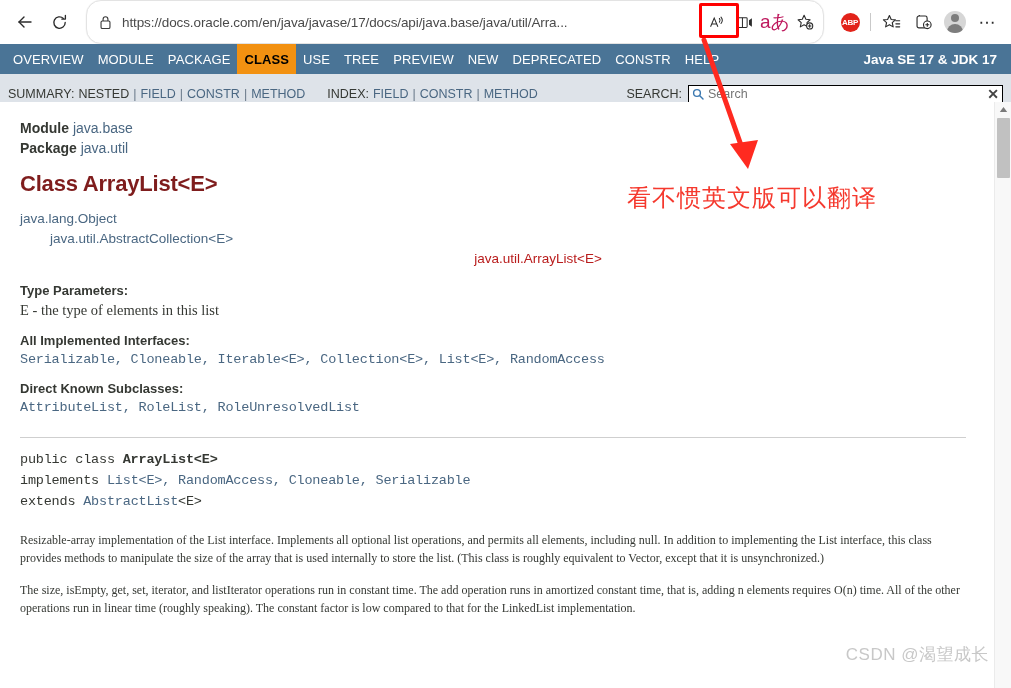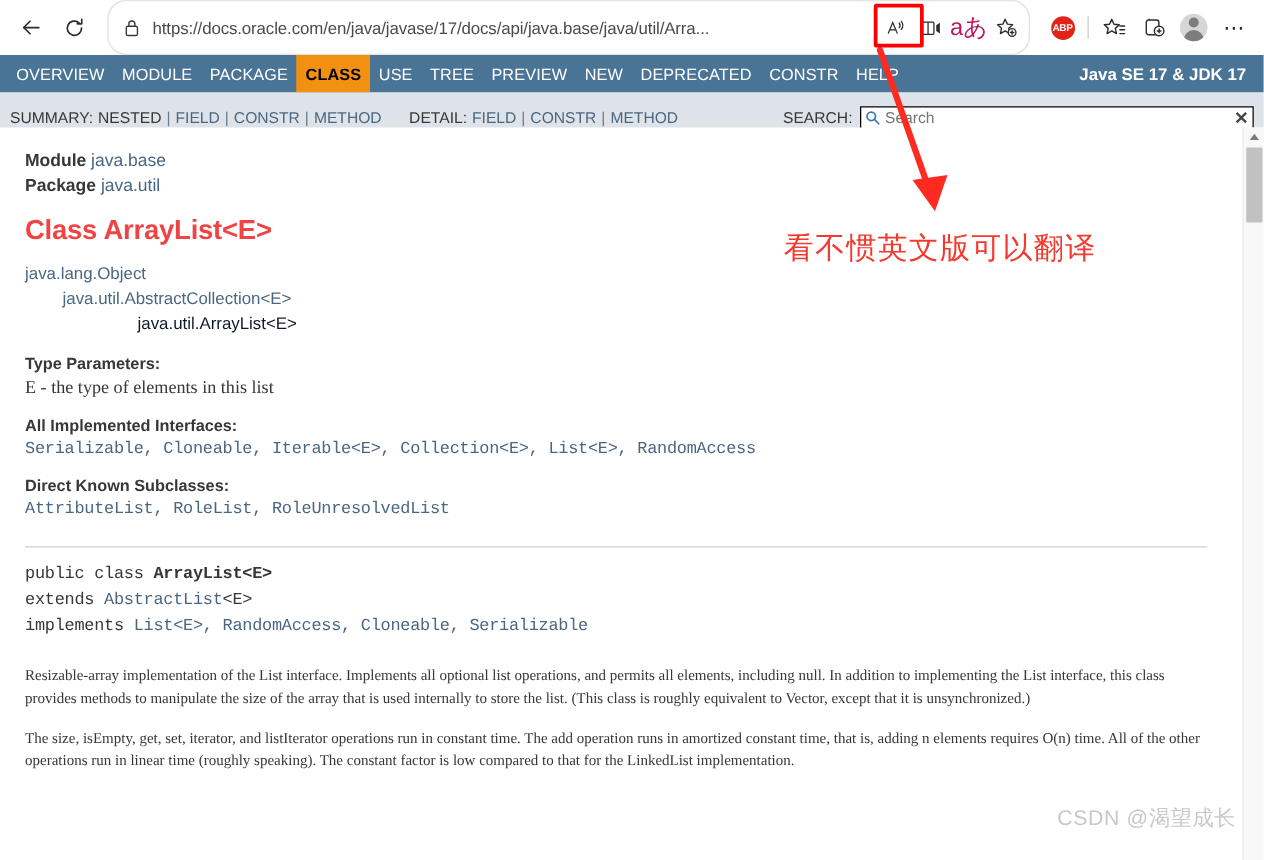--- a/index.html
+++ b/index.html
@@ -206,38 +206,38 @@
   .mod-line, .pkg-line {
     font-size: 14px;
     color: #353833;
     line-height: 1.45;
   }
   .mod-line b, .pkg-line b { font-weight: bold; }
   .lnk { color: #4a6782; }
 
   h1.class-title {
     font-size: 22px;
-    color: #ef4444;
+    color: #7f1d1d;
     margin: 12px 0 12px 0;
     font-weight: bold;
     letter-spacing: -0.2px;
   }
 
   .inheritance {
     font-size: 13.5px;
     color: #4a6782;
     line-height: 1.5;
     margin-bottom: 14px;
     font-family: Liberation Sans, sans-serif;
   }
   .inh-1 { padding-left: 0; }
   .inh-2 { padding-left: 30px; }
   .inh-3 { padding-left: 60px; }
   .inh-4 { padding-left: 90px; }
-  .inh-last { color: #0f172a; }
+  .inh-last { color: #b91c1c; text-align: center; }
 
   .dt-head {
     font-size: 13px;
     font-weight: bold;
     color: #353833;
     margin-top: 14px;
     margin-bottom: 4px;
   }
   .dd-serif {
     font-family: "Liberation Serif", serif;
@@ -438,21 +438,21 @@
     <span class="subnav-cur">NESTED</span>
     <span class="subnav-sep">|</span>
     <span class="subnav-link">FIELD</span>
     <span class="subnav-sep">|</span>
     <span class="subnav-link">CONSTR</span>
     <span class="subnav-sep">|</span>
     <span class="subnav-link">METHOD</span>
   </div>
   <div class="subnav-gap"></div>
   <div class="subnav-group">
-    <span class="subnav-label">DETAIL:</span>
+    <span class="subnav-label">INDEX:</span>
     <span style="width:4px;"></span>
     <span class="subnav-link">FIELD</span>
     <span class="subnav-sep">|</span>
     <span class="subnav-link">CONSTR</span>
     <span class="subnav-sep">|</span>
     <span class="subnav-link">METHOD</span>
   </div>
 
   <div class="search-zone">
     <span class="search-label">SEARCH:</span>
@@ -495,22 +495,22 @@
     <div class="dt-head">All Implemented Interfaces:</div>
     <div class="dd-mono">Serializable, Cloneable, Iterable&lt;E&gt;, Collection&lt;E&gt;, List&lt;E&gt;, RandomAccess</div>
 
     <div class="dt-head">Direct Known Subclasses:</div>
     <div class="dd-mono">AttributeList, RoleList, RoleUnresolvedList</div>
 
     <hr class="divider">
 
     <div class="signature">
       <div><span>public class </span><b>ArrayList&lt;E&gt;</b></div>
+      <div><span>implements </span><span class="lnk">List&lt;E&gt;, RandomAccess, Cloneable, Serializable</span></div>
       <div><span>extends </span><span class="lnk">AbstractList</span><span>&lt;E&gt;</span></div>
-      <div><span>implements </span><span class="lnk">List&lt;E&gt;, RandomAccess, Cloneable, Serializable</span></div>
     </div>
 
     <div class="para">Resizable-array implementation of the List interface. Implements all optional list operations, and permits all elements, including null. In addition to implementing the List interface, this class provides methods to manipulate the size of the array that is used internally to store the list. (This class is roughly equivalent to Vector, except that it is unsynchronized.)</div>
     <div class="para">The size, isEmpty, get, set, iterator, and listIterator operations run in constant time. The add operation runs in amortized constant time, that is, adding n elements requires O(n) time. All of the other operations run in linear time (roughly speaking). The constant factor is low compared to that for the LinkedList implementation.</div>
 
   </div>
 </div>
 
 <div class="scrollbar">
   <div class="sb-up">

